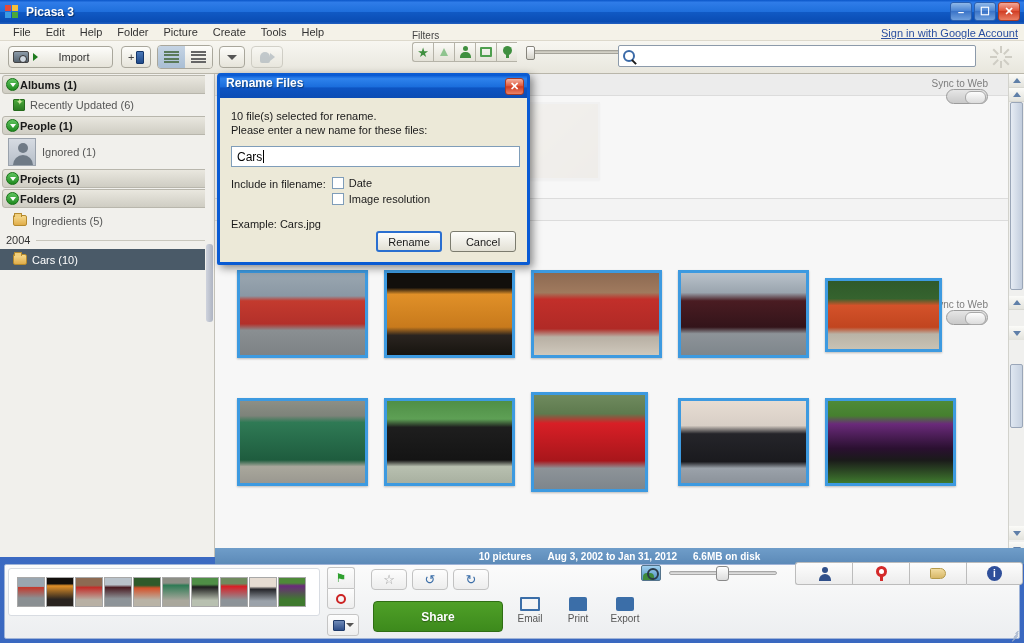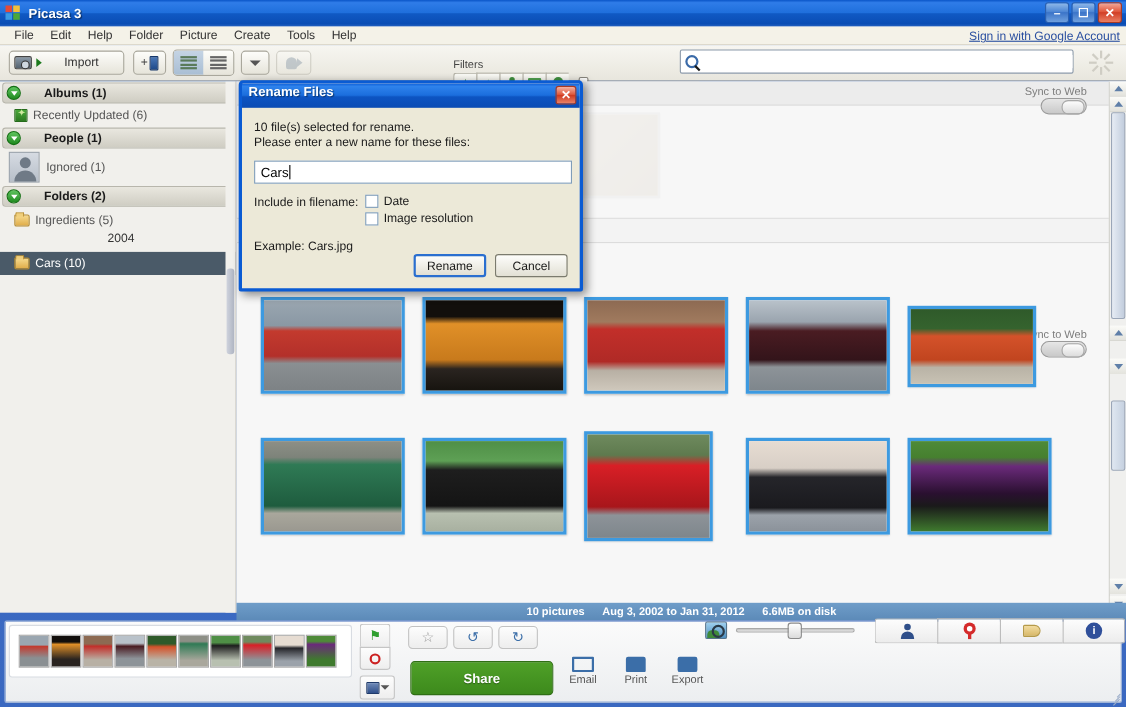--- a/index.html
+++ b/index.html
@@ -67,21 +67,21 @@
             border-radius:50%;background:#cfd8e0;border:1px solid #333;}
   .tri-r{width:0;height:0;border-left:5px solid #1d7a1d;border-top:4px solid transparent;border-bottom:4px solid transparent;}
   .imp-label{flex:1;text-align:center;}
   .view-grp{ display:flex; border:1px solid #a9a79c; border-radius:4px; overflow:hidden; margin-left:6px;}
   .view-grp .v{ width:27px;height:22px;display:flex;align-items:center;justify-content:center;
      background:linear-gradient(to bottom,#fdfdfa,#e6e4da); cursor:pointer;}
   .view-grp .v.active{ background:linear-gradient(to bottom,#c5d4e4,#a9bed4);}
   .v-lines{width:15px;height:12px;display:flex;flex-direction:column;justify-content:space-between;}
   .v-lines i{display:block;height:2px;background:#5a7a5a;}
   .v-lines.g i{background:#666;}
-  .filters-wrap{ position:absolute; left:412px; top:54px; }
+  .filters-wrap{ position:absolute; left:412px; top:30px; }
   .filters-lbl{ font-size:10px; color:#444; margin-bottom:1px; }
   .filter-row{ display:flex; align-items:center; }
   .fbtn{ width:21px;height:20px;border:1px solid #b5b3a8;border-right:none;
      background:linear-gradient(to bottom,#fafaf6,#e4e2d8);
      display:flex;align-items:center;justify-content:center;cursor:pointer;}
   .fbtn:first-child{border-radius:3px 0 0 3px;}
   .fbtn:last-of-type{border-right:1px solid #b5b3a8;border-radius:0 3px 3px 0;}
   .slider-track{ width:110px;height:4px;background:linear-gradient(#bfbdb2,#d9d7cd);
      border:1px solid #a5a39a; border-radius:2px; margin-left:10px; position:relative;}
   .slider-knob{ position:absolute;left:-2px;top:-5px;width:9px;height:14px;border-radius:2px;
@@ -98,21 +98,21 @@
   .spinner i{position:absolute;left:10px;top:0;width:2px;height:7px;background:#cfcdc4;
      transform-origin:1px 11px;}
   
   .content { position:absolute; left:0; top:74px; width:1024px; height:483px; display:flex; }
   
   .sidebar{ width:215px;height:483px;background:#f1f0ec;border-right:1px solid #c3c1b8;
      position:relative; overflow:hidden;}
   .sec-header{
     height:19px; margin:1px 2px 0 2px; border:1px solid #b8b6ac; border-radius:3px;
     background:linear-gradient(to bottom,#e9e7df,#cfcdc3);
-    display:flex;align-items:center;padding-left:3px;gap:21px; cursor:pointer;
+    display:flex;align-items:center;padding-left:3px;gap:1px; cursor:pointer;
   }
   .caret{ width:13px;height:13px;border-radius:50%;
      background:linear-gradient(to bottom,#5fc45f,#1f8a1f); border:1px solid #157015;
      display:flex;align-items:center;justify-content:center;}
   .caret:after{content:"";width:0;height:0;border-left:3px solid transparent;
      border-right:3px solid transparent;border-top:4px solid #fff;}
   .sec-header b{ font-size:11px;color:#1a1a1a; font-weight:bold;}
   .sb-item{ height:21px;display:flex;align-items:center;gap:5px;padding-left:13px;
      font-size:11px;color:#555;cursor:pointer;}
   .sb-item.sel{ background:#4a5a68; color:#fff; margin:0; padding-left:13px;}
@@ -125,21 +125,21 @@
   .ico-folder:before{content:"";position:absolute;left:0;top:-3px;width:6px;height:3px;
      background:#f0cf7c;border:1px solid #b58a2e;border-bottom:none;border-radius:1px 1px 0 0;}
   .person-row{ height:33px;display:flex;align-items:center;gap:6px;padding-left:8px;
      font-size:11px;color:#555;cursor:pointer;}
   .avatar{width:28px;height:28px;background:linear-gradient(#d6dbe2,#b7bfc9);
      border:1px solid #9aa2ac;position:relative;overflow:hidden;}
   .avatar:before{content:"";position:absolute;left:9px;top:4px;width:10px;height:10px;
      border-radius:50%;background:#6f7a86;}
   .avatar:after{content:"";position:absolute;left:4px;top:16px;width:20px;height:14px;
      border-radius:10px 10px 0 0;background:#6f7a86;}
-  .year-row{height:18px;display:flex;align-items:center;gap:6px;padding-left:6px;font-size:11px;color:#333;flex-direction:column;}
+  .year-row{height:18px;display:flex;align-items:center;gap:6px;padding-left:6px;font-size:11px;color:#333;}
   .year-row .ln{flex:1;height:1px;background:#c9c7bd;margin-right:8px;}
   .sb-scroll{position:absolute;right:0;top:0;width:9px;height:483px;background:#f1f0ec;}
   .sb-thumb{position:absolute;right:1px;top:170px;width:7px;height:78px;border-radius:3px;
      background:linear-gradient(to right,#cfd3dd,#aeb4c2);}
   
   .photoarea{ flex:1; position:relative; background:#f7f7f7; overflow:hidden;}
   .fgroup{ position:relative; }
   .fgroup-head{ height:22px;background:#ececec;border-bottom:1px solid #dcdcdc;}
   .sync-wrap{ position:absolute; right:36px; display:flex; flex-direction:column;
      align-items:flex-end; }
@@ -367,20 +367,24 @@
 
       <div class="sec-header">
         <span class="caret"></span>
         <b>People (1)</b>
       </div>
       <div class="person-row">
         <span class="avatar"></span>
         <span>Ignored (1)</span>
       </div>
 
+      <div class="sec-header">
+        <span class="caret"></span>
+        <b>Projects (1)</b>
+      </div>
 
       <div class="sec-header">
         <span class="caret"></span>
         <b>Folders (2)</b>
       </div>
       <div class="sb-item" style="margin-top:2px;">
         <span class="ico-folder"></span>
         <span>Ingredients (5)</span>
       </div>
       <div class="year-row">

